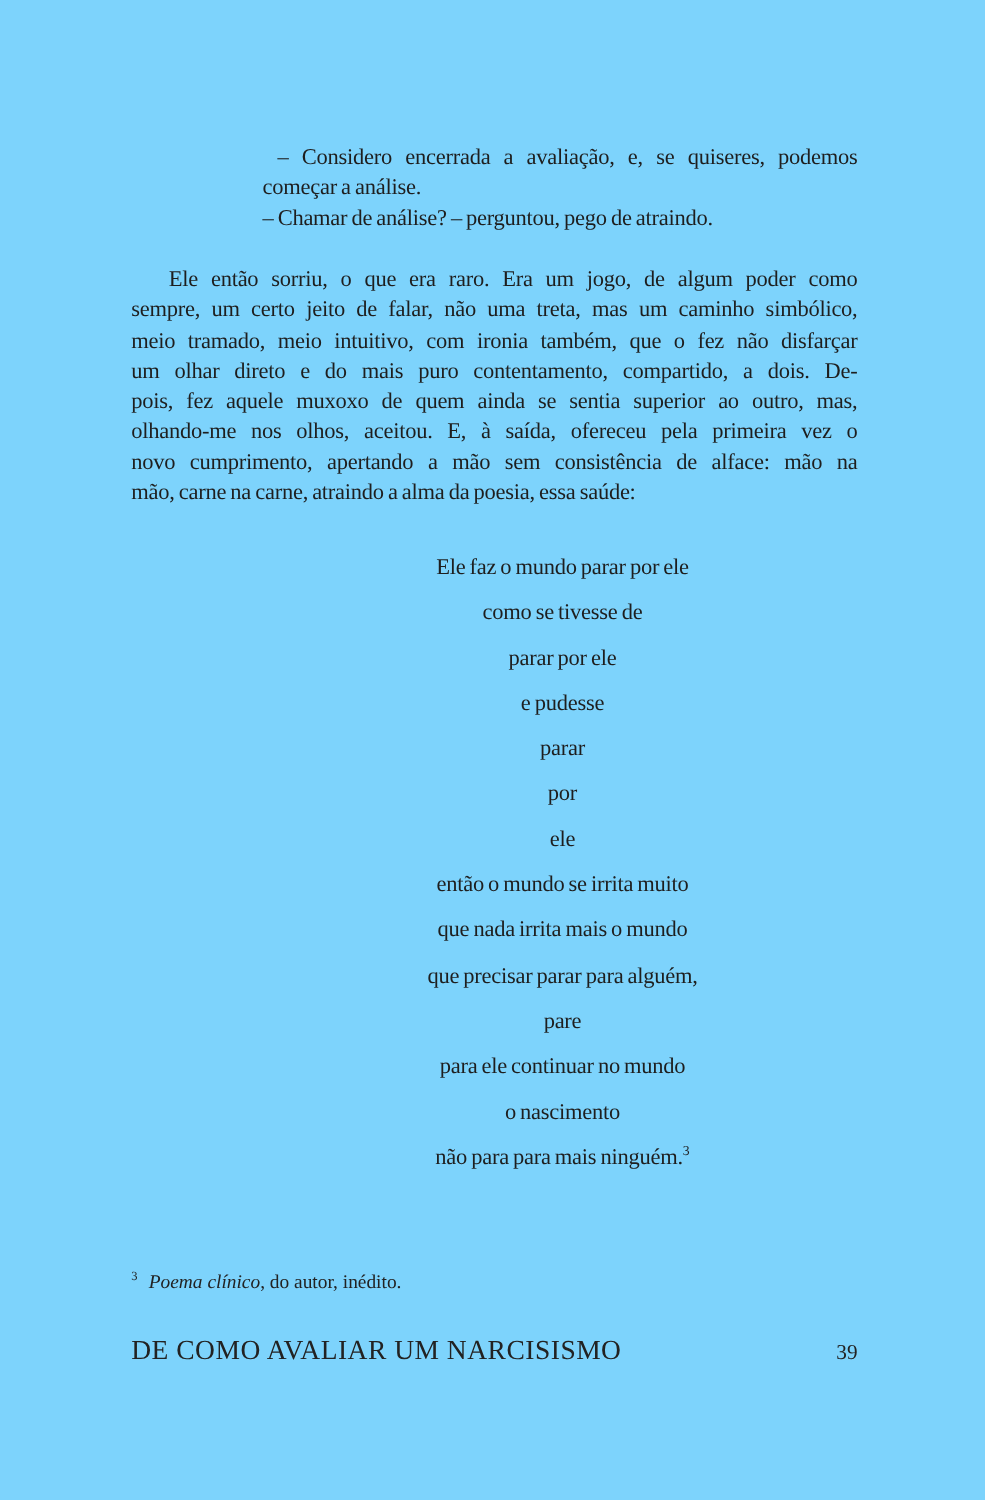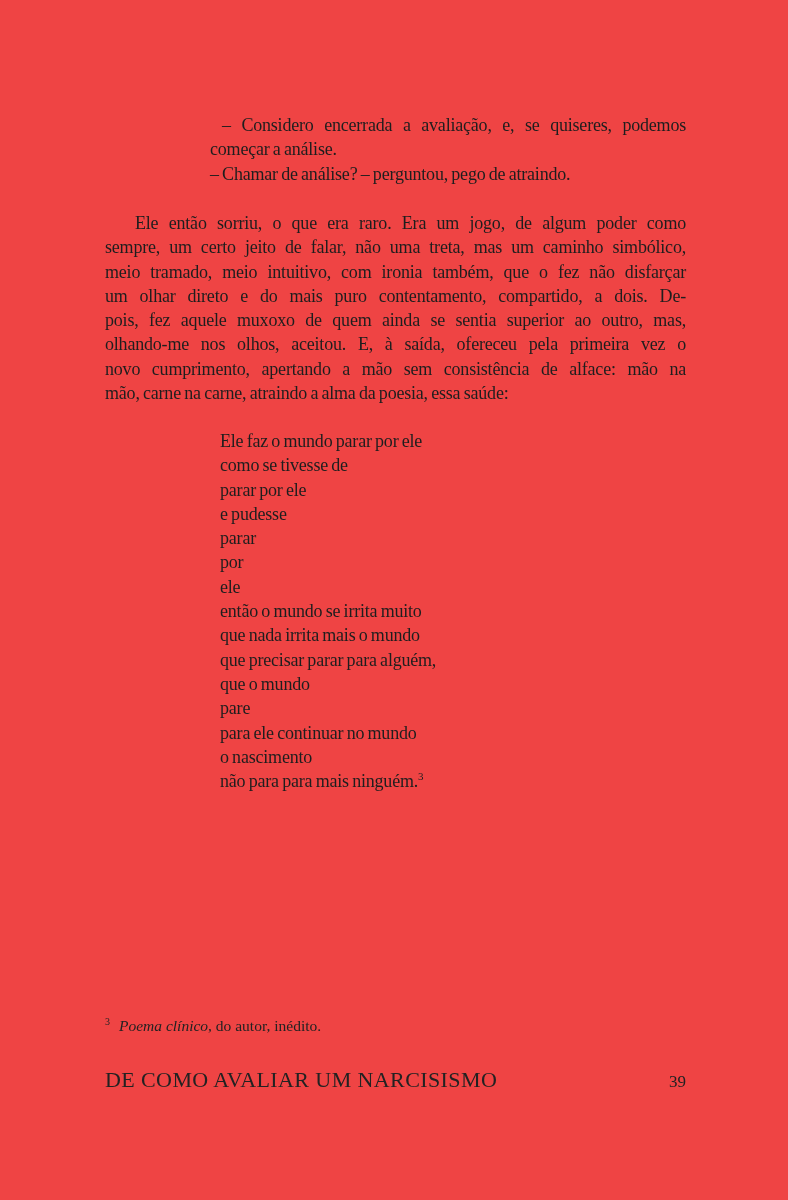--- a/index.html
+++ b/index.html
@@ -4,21 +4,21 @@
 <style>
   html, body {
     margin: 0;
     padding: 0;
     background: #ffffff;
   }
   .page {
     position: relative;
     width: 788px;
     height: 1200px;
-    background: #ef4444;
+    background: #7dd3fc;
     font-family: "Liberation Serif", "DejaVu Serif", serif;
     color: #1e1e1e;
     overflow: hidden;
   }
   
   .bodytext {
     font-size: 18px;
     line-height: 24.3px;
     letter-spacing: -0.2px;
     word-spacing: -1px;
@@ -46,21 +46,22 @@
   .indent-dialogue { text-indent: 12px; }
   .indent-para     { text-indent: 30px; }
   .poem {
     position: absolute;
     left: 220px;
     top: 429px;
     width: 460px;
   }
   .poem-line {
     white-space: nowrap;
-    text-align: left;
+    text-align: center;
+    margin-top: 12px;
   }
   sup.fn-ref {
     font-size: 11px;
     line-height: 0;
     vertical-align: super;
     letter-spacing: 0;
   }
   .footnote {
     position: absolute;
     left: 105px;
@@ -122,21 +123,20 @@
     <div class="poem-line">Ele faz o mundo parar por ele</div>
     <div class="poem-line">como se tivesse de</div>
     <div class="poem-line">parar por ele</div>
     <div class="poem-line">e pudesse</div>
     <div class="poem-line">parar</div>
     <div class="poem-line">por</div>
     <div class="poem-line">ele</div>
     <div class="poem-line">então o mundo se irrita muito</div>
     <div class="poem-line">que nada irrita mais o mundo</div>
     <div class="poem-line">que precisar parar para alguém,</div>
-    <div class="poem-line">que o mundo</div>
     <div class="poem-line">pare</div>
     <div class="poem-line">para ele continuar no mundo</div>
     <div class="poem-line">o nascimento</div>
     <div class="poem-line"><span>não para para mais ninguém.</span><sup class="fn-ref">3</sup></div>
   </div>
 
   <div class="footnote">
     <sup class="fn-marker">3</sup><span class="work-title">Poema clínico</span><span>, do autor, inédito.</span>
   </div>
 

